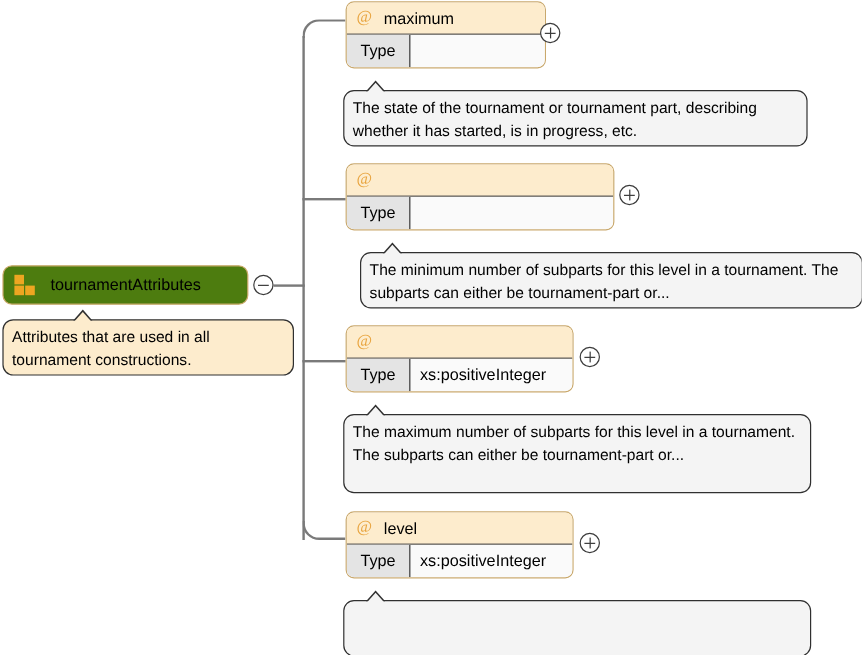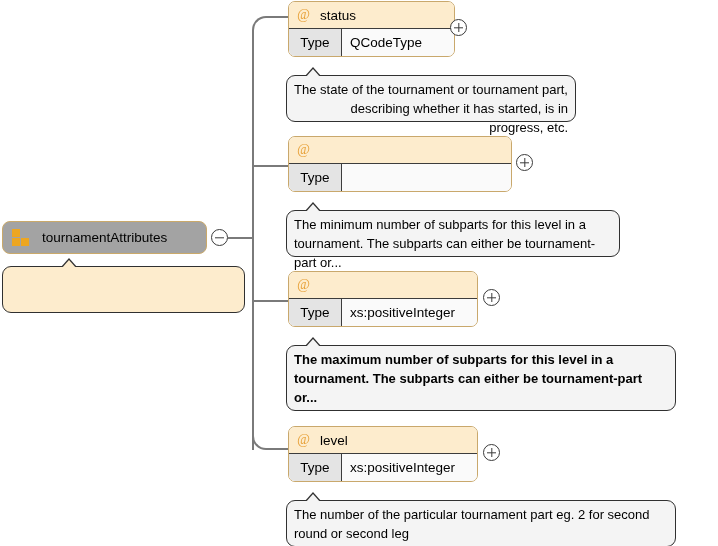--- a/index.html
+++ b/index.html
@@ -68,21 +68,21 @@
     left: 50%;
     width: 1.4px;
     transform: translateX(-50%);
   }
   .toggle.minus::after { display: none; }
 
   
   .root-box {
     position: absolute;
     box-sizing: border-box;
-    background: #a3a3a3;
+    background: #4d7c0f;
     border: 1px solid #caa96a;
     border-radius: 8px;
     display: flex;
     align-items: center;
     padding-left: 9px;
   }
   .attr-group-icon {
     position: relative;
     width: 20px;
     height: 17px;
@@ -215,78 +215,77 @@
       <i class="sq2"></i>
       <i class="sq3"></i>
   </span>
   <span class="root-label">tournamentAttributes</span>
 </div>
 <div class="toggle minus" style="left:211px; top:229px;"></div>
 
 <div class="annot cream" style="left:2px; top:266px; width:243px; height:47px;">
   <span class="ptr-out" style="left:58px;"></span>
   <span class="ptr-in" style="left:58px;"></span>
+  <span class="annot-text">Attributes that are used in all tournament constructions.</span>
 </div>
 
 <div class="attr-box" style="left:288px; top:1px; width:167px; height:56px;">
   <div class="attr-head">
     <span class="at-sign">@</span>
-    <span class="attr-name">status</span>
-  </div>
-  <div class="attr-type-row">
-    <div class="type-key">Type</div>
-    <div class="type-val">QCodeType</div>
+    <span class="attr-name">maximum</span>
+  </div>
+  <div class="attr-type-row">
+    <div class="type-key">Type</div>
   </div>
 </div>
 <div class="toggle plus" style="left:450px; top:19px;"></div>
-<div class="annot" style="left:286px; top:75px; width:290px; height:47px;text-align:right;">
+<div class="annot" style="left:286px; top:75px; width:387px; height:47px;">
   <span class="ptr-out" style="left:18px;"></span>
   <span class="ptr-in" style="left:18px;"></span>
   <span class="annot-text">The state of the tournament or tournament part, describing whether it has started, is in progress, etc.</span>
 </div>
 
 <div class="attr-box" style="left:288px; top:136px; width:224px; height:56px;">
   <div class="attr-head">
     <span class="at-sign">@</span>
   </div>
   <div class="attr-type-row">
     <div class="type-key">Type</div>
   </div>
 </div>
 <div class="toggle plus" style="left:516px; top:154px;"></div>
-<div class="annot" style="left:286px; top:210px; width:334px; height:47px;">
+<div class="annot" style="left:300px; top:210px; width:419px; height:47px;">
   <span class="ptr-out" style="left:18px;"></span>
   <span class="ptr-in" style="left:18px;"></span>
   <span class="annot-text">The minimum number of subparts for this level in a tournament. The subparts can either be tournament-part or...</span>
 </div>
 
 <div class="attr-box" style="left:288px; top:271px; width:190px; height:56px;">
   <div class="attr-head">
     <span class="at-sign">@</span>
   </div>
   <div class="attr-type-row">
     <div class="type-key">Type</div>
     <div class="type-val">xs:positiveInteger</div>
   </div>
 </div>
 <div class="toggle plus" style="left:483px; top:289px;"></div>
-<div class="annot" style="left:286px; top:345px; width:390px; height:66px;font-weight:bold;">
+<div class="annot" style="left:286px; top:345px; width:390px; height:66px;">
   <span class="ptr-out" style="left:18px;"></span>
   <span class="ptr-in" style="left:18px;"></span>
   <span class="annot-text">The maximum number of subparts for this level in a tournament. The subparts can either be tournament-part or...</span>
 </div>
 
 <div class="attr-box" style="left:288px; top:426px; width:190px; height:56px;">
   <div class="attr-head">
     <span class="at-sign">@</span>
     <span class="attr-name">level</span>
   </div>
   <div class="attr-type-row">
     <div class="type-key">Type</div>
     <div class="type-val">xs:positiveInteger</div>
   </div>
 </div>
 <div class="toggle plus" style="left:483px; top:444px;"></div>
 <div class="annot" style="left:286px; top:500px; width:390px; height:47px;">
   <span class="ptr-out" style="left:18px;"></span>
   <span class="ptr-in" style="left:18px;"></span>
-  <span class="annot-text">The number of the particular tournament part eg. 2 for second round or second leg</span>
 </div>
 
 </body></html>

